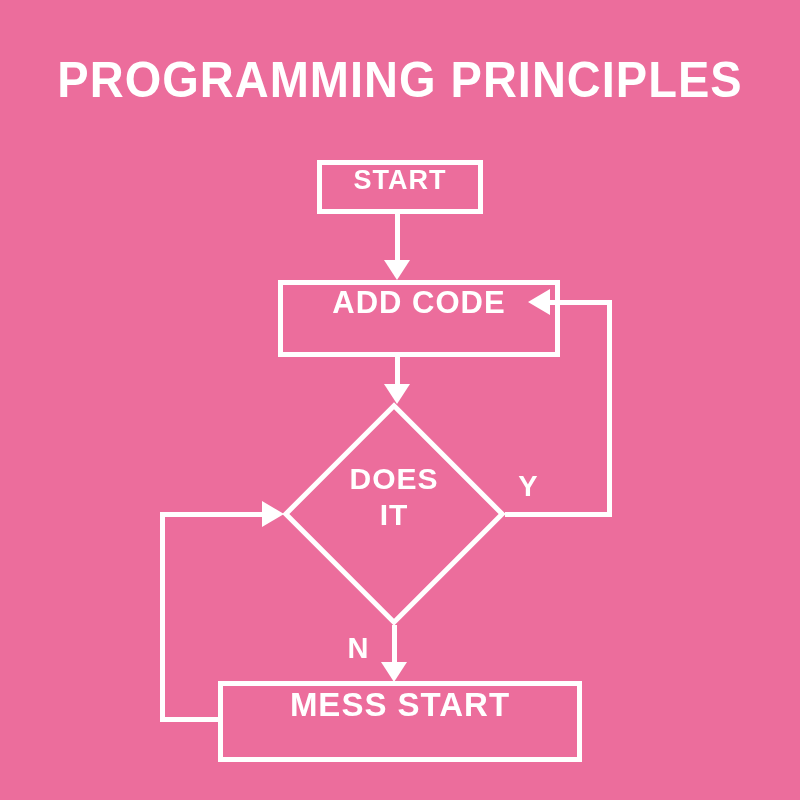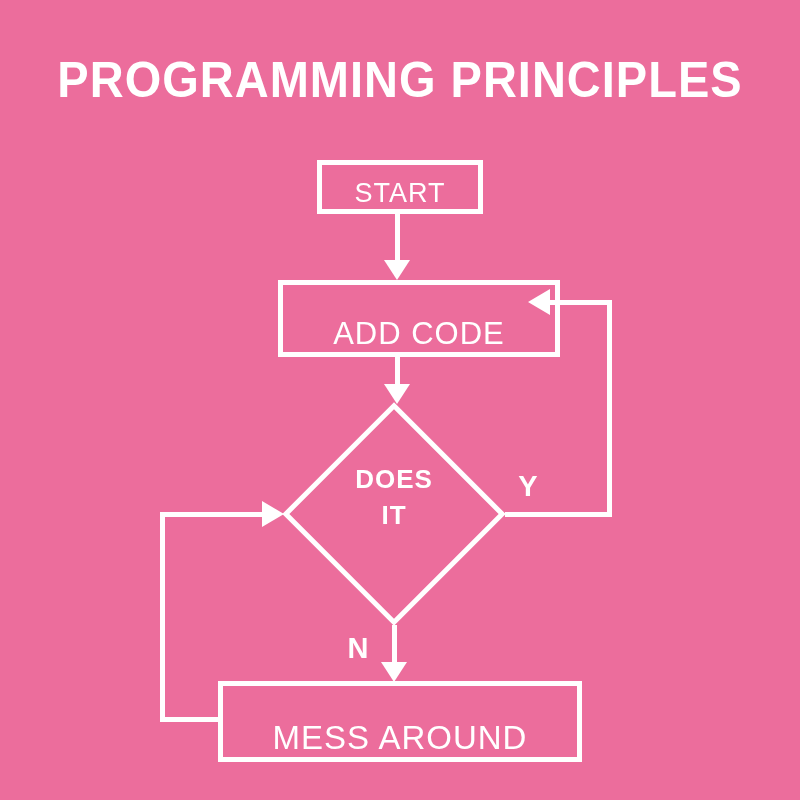--- a/index.html
+++ b/index.html
@@ -13,36 +13,36 @@
   .canvas { position:absolute; inset:0; }
   .title {
     position:absolute; top:52px; left:0; right:0;
     text-align:center; color:var(--fg);
     font-size:47px; font-weight:700; letter-spacing:1px;
     transform:scaleY(1.06);
   }
   .node {
     position:absolute; box-sizing:border-box;
     border:5px solid var(--fg);
-    display:flex; align-items:flex-end; justify-content:center;
-    color:var(--fg); font-weight:400; letter-spacing:1px;
+    display:flex; align-items:flex-start; justify-content:center;
+    color:var(--fg); font-weight:700; letter-spacing:1px;
   }
   .node-start  { left:317px; top:160px; width:166px; height:54px; font-size:27px; }
   .node-add    { left:278px; top:280px; width:282px; height:77px; font-size:31px; }
   .node-mess   { left:218px; top:681px; width:364px; height:81px; font-size:33px; }
   .diamond {
     position:absolute; left:315px; top:435px;
     width:158px; height:158px; box-sizing:border-box;
     border:5px solid var(--fg);
     transform:rotate(45deg);
   }
   .diamond-label {
     position:absolute; left:294px; top:461px; width:200px;
     display:flex; flex-direction:column; align-items:center;
-    color:var(--fg); font-weight:700; font-size:26px;
+    color:var(--fg); font-weight:700; font-size:30px;
     line-height:36px; letter-spacing:1px; text-align:left;
   }
   .line { position:absolute; background:var(--fg); }
   .ah { position:absolute; width:0; height:0; }
   .ah-down  { border-left:13px solid transparent; border-right:13px solid transparent; border-top:20px solid var(--fg); }
   .ah-left  { border-top:13px solid transparent; border-bottom:13px solid transparent; border-right:22px solid var(--fg); }
   .ah-right { border-top:13px solid transparent; border-bottom:13px solid transparent; border-left:22px solid var(--fg); }
   .edge-label {
     position:absolute; width:40px; text-align:center;
     color:var(--fg); font-weight:700; font-size:29px;
@@ -81,21 +81,21 @@
   <div class="line" style="left:505px; top:512px; width:107px; height:5px;"></div>
   <div class="line" style="left:607px; top:300px; width:5px; height:217px;"></div>
   <div class="line" style="left:550px; top:300px; width:62px; height:5px;"></div>
   <div class="ah ah-left" style="left:528px; top:289px;"></div>
 
   <div class="edge-label label-n">N</div>
   <div class="line" style="left:392px; top:625px; width:5px; height:38px;"></div>
   <div class="ah ah-down" style="left:381px; top:662px;"></div>
 
   <div class="node node-mess">
-    <span>MESS AROUND</span>
+    <span>MESS START</span>
   </div>
 
   <div class="line" style="left:160px; top:717px; width:60px; height:5px;"></div>
   <div class="line" style="left:160px; top:512px; width:5px; height:210px;"></div>
   <div class="line" style="left:160px; top:512px; width:102px; height:5px;"></div>
   <div class="ah ah-right" style="left:262px; top:501px;"></div>
 
 </div>
 
 </body></html>

